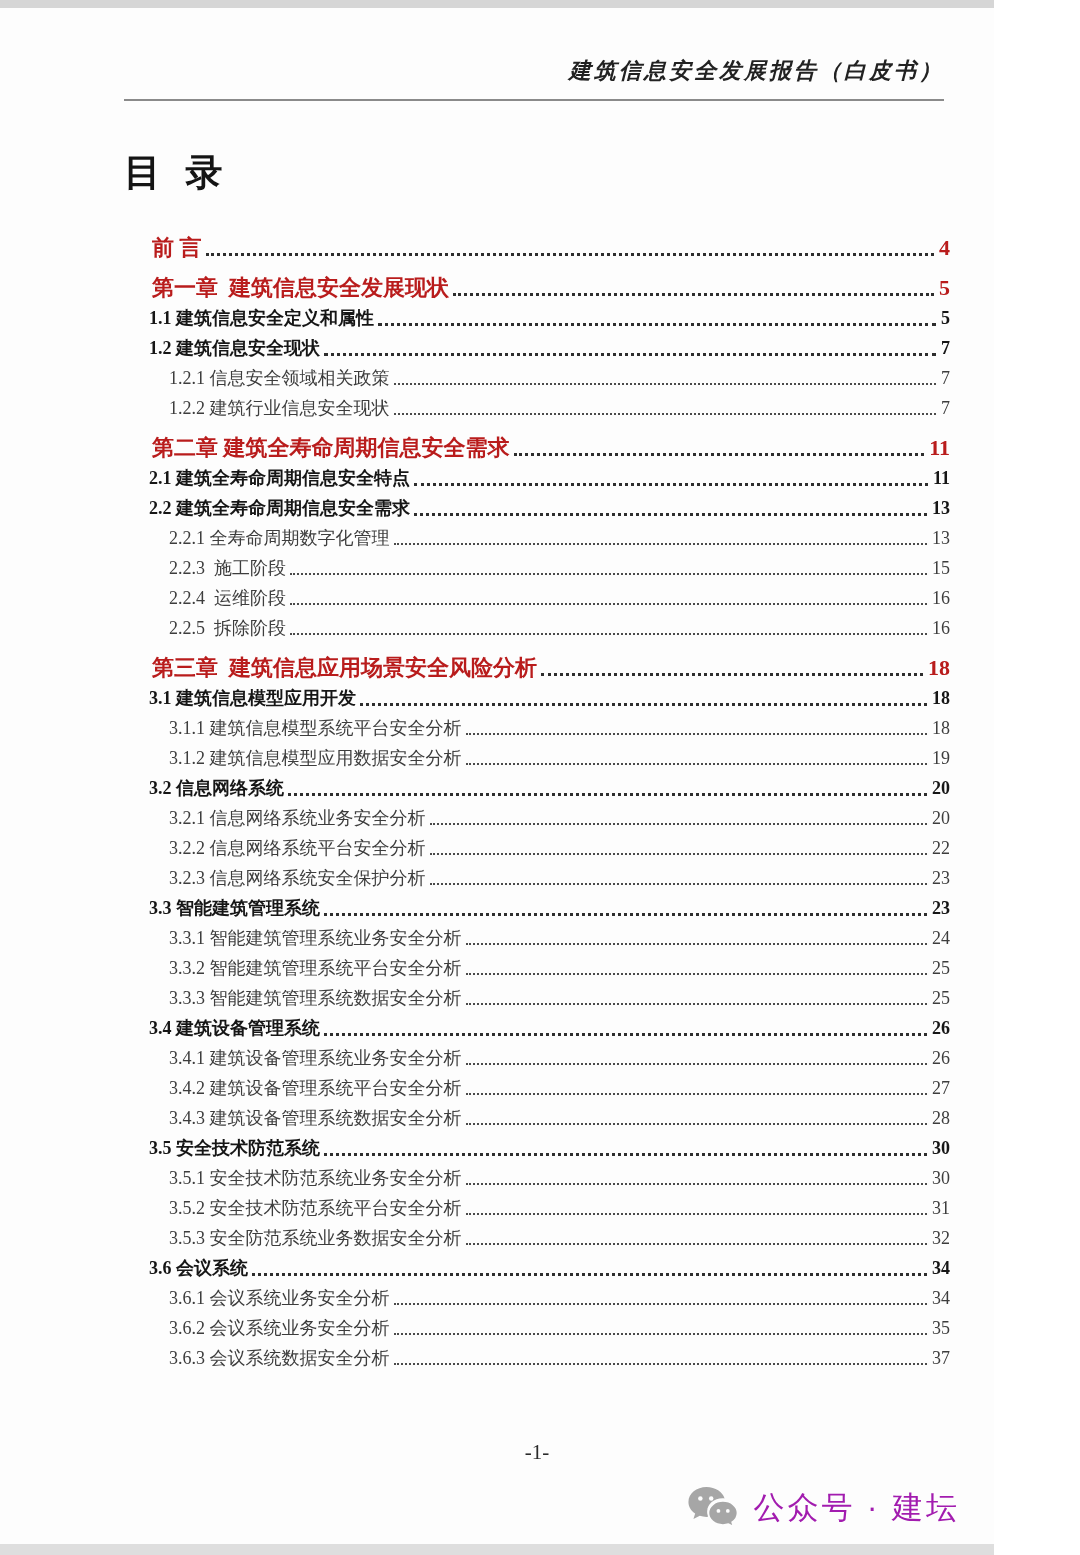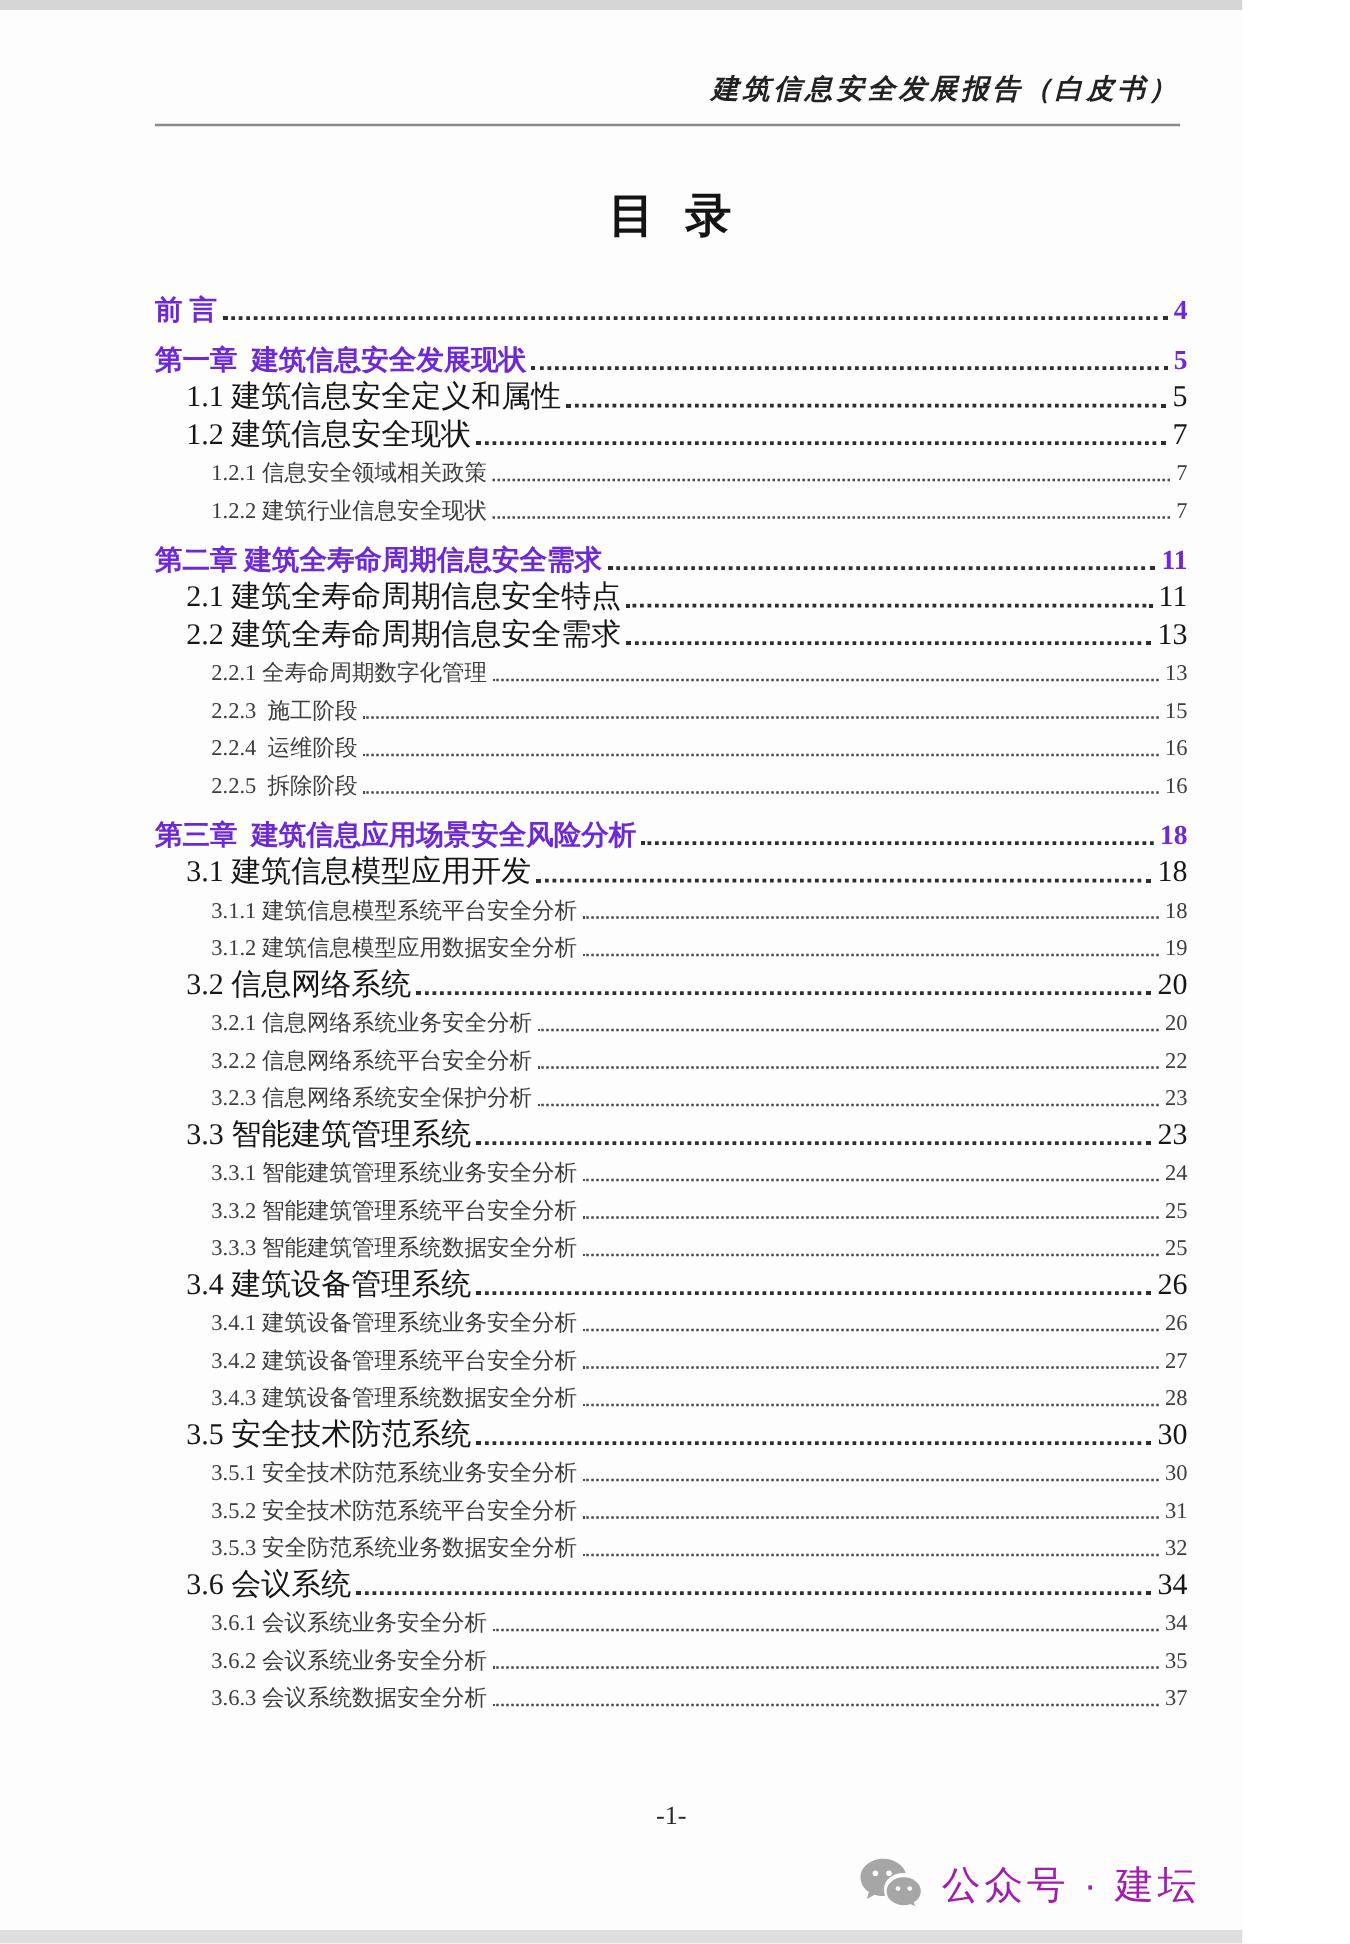--- a/index.html
+++ b/index.html
@@ -22,39 +22,39 @@
     letter-spacing:3px; color:#222;
     white-space:pre;
   }
   .doc-header-rule {
     position:absolute; top:99px; left:124px; width:820px; height:2px;
     background:#8a8a8a;
   }
 
   .toc-title {
     position:absolute; top:148px; left:124px; width:826px;
-    text-align:center;
+    text-align:left;
     font-size:37px; font-weight:bold; color:#141414;
     white-space:pre; letter-spacing:2px;
   }
 
   .toc-list { position:absolute; top:233px; left:124px; width:826px; }
 
   .toc-row { display:flex; align-items:flex-end; line-height:30px; }
   .toc-row .toc-label { white-space:pre; flex:0 0 auto; }
   .toc-row .leader {
     flex:1 1 auto; min-width:24px;
     border-bottom:3px dotted #2e2e2e;
     margin:0 5px 7px 4px;
   }
   .toc-row .toc-page { flex:0 0 auto; text-align:right; }
 
-  .toc-row.lvl-0 { font-size:22px; font-weight:bold; color:#6d28d9; margin-top:10px; }
+  .toc-row.lvl-0 { font-size:22px; font-weight:bold; color:#b91c1c; margin-top:10px;margin-left:28px; }
   .toc-row.lvl-0:first-child { margin-top:0; }
-  .toc-row.lvl-1 { font-size:24px; font-weight:normal; color:#161616; padding-left:25px; }
+  .toc-row.lvl-1 { font-size:18px; font-weight:bold; color:#161616; padding-left:25px; }
   .toc-row.lvl-2 { font-size:18px; font-weight:normal; color:#3d3d3d; padding-left:45px; }
   .toc-row.lvl-2 .leader { border-bottom:2px dotted #4a4a4a; margin-bottom:8px; }
 
   .page-footer {
     position:absolute; top:1440px; left:124px; width:826px;
     text-align:center; font-size:21px; color:#2a2a2a;
   }
 
   .watermark {
     position:absolute; top:1486px; right:34px;

